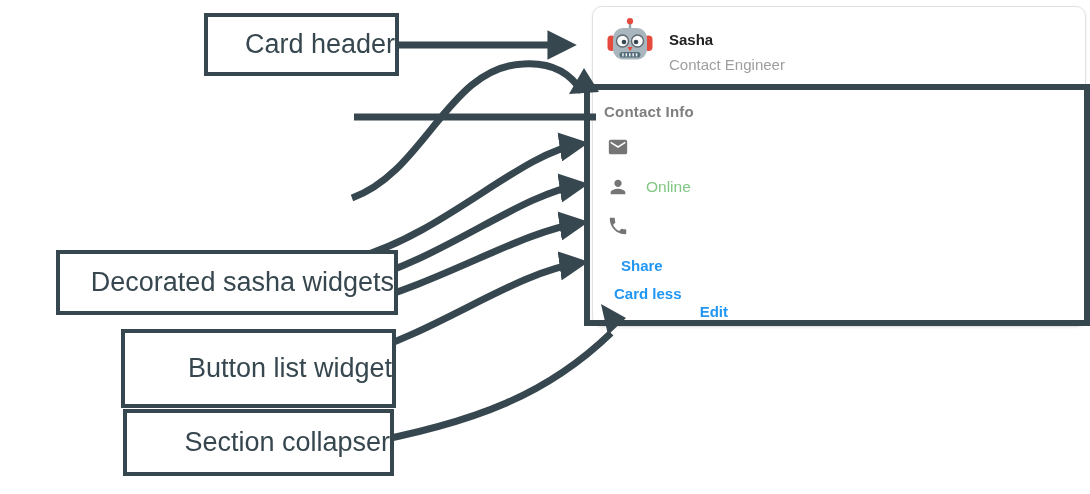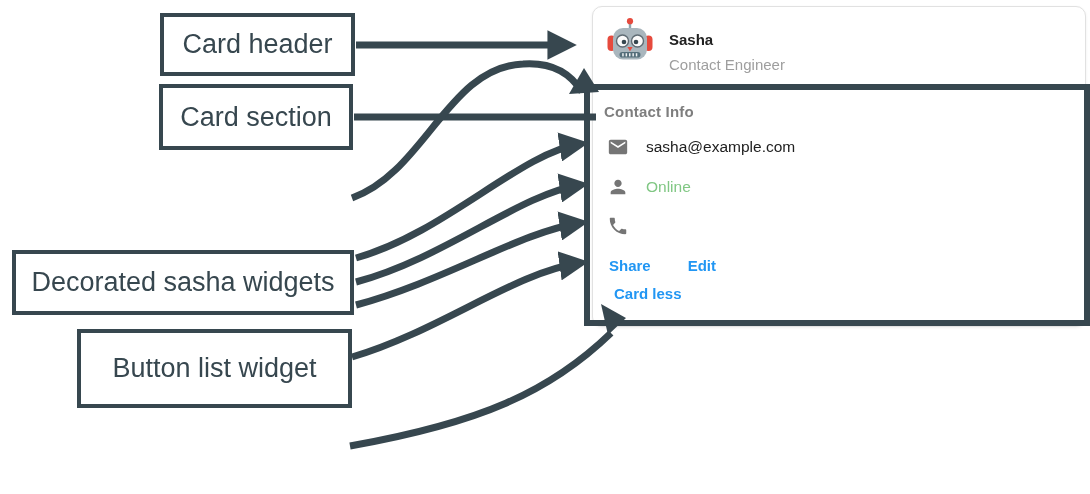--- a/index.html
+++ b/index.html
@@ -11,36 +11,36 @@
         border:1px solid #e1e1e1;border-radius:10px;box-shadow:0 1px 3px rgba(0,0,0,.07);
         box-sizing:border-box;z-index:1;}
   .avatar{position:absolute;left:13px;top:9px;width:48px;height:48px;}
   .name{position:absolute;left:76px;top:24px;font-size:15px;font-weight:700;color:#212121;}
   .role{position:absolute;left:76px;top:49px;font-size:15px;font-weight:400;color:#9e9e9e;}
   .section-title{position:absolute;left:11px;top:96px;font-size:15px;font-weight:700;color:#7e7e7e;letter-spacing:.2px;text-align:right;}
   .crow{position:absolute;left:14px;height:26px;display:flex;align-items:center;}
   .crow .ric{width:22px;height:22px;flex:0 0 22px;}
   .crow .rtx{margin-left:17px;font-size:15.5px;color:#212121;}
   .crow .rtx.green{color:#81c784;}
-  .btn-row{position:absolute;left:16px;top:250px;display:flex;align-items:flex-start;}
+  .btn-row{position:absolute;left:28px;top:250px;display:flex;align-items:flex-start;}
   .link{font-size:15px;font-weight:700;color:#2196f3;cursor:pointer;}
-  .btn-row .link + .link{margin-left:37px;}
+  .btn-row .link + .link{margin-left:37px;margin-top:46px;}
   .collapser{position:absolute;left:21px;top:278px;}
 
   
   .section-outline{position:absolute;left:584px;top:84px;width:506px;height:242px;
         border:6px solid #37474f;box-sizing:border-box;background:transparent;z-index:2;}
 
   
   .arrows{position:absolute;left:0;top:0;width:1090px;height:494px;z-index:3;pointer-events:none;}
 
   
-  .label{position:absolute;display:flex;align-items:center;justify-content:center;
+  .label{position:absolute;display:flex;align-items:center;justify-content:flex-end;
          background:#ffffff;border:4px solid #37474f;box-sizing:border-box;
-         color:#37474f;font-size:27px;font-weight:400;z-index:4;white-space:nowrap;}
+         color:#37474f;font-size:27px;font-weight:400;z-index:4;white-space:nowrap;margin-left:44px;}
   .lb1{left:160px;top:13px;width:195px;height:63px;}
   .lb2{left:159px;top:84px;width:194px;height:66px;}
   .lb3{left:123px;top:167px;width:228px;height:63px;}
   .lb4{left:12px;top:250px;width:342px;height:65px;}
   .lb5{left:77px;top:329px;width:275px;height:79px;}
   .lb6{left:79px;top:409px;width:271px;height:67px;}
 </style>
 </head>
 <body>
 
@@ -74,21 +74,20 @@
       <div class="role">Contact Engineer</div>
     </div>
 
     <div class="card-section">
       <div class="section-title">Contact Info</div>
 
       <div class="crow" style="top:127px">
         <svg class="ric" viewBox="0 0 24 24">
           <path fill="#757575" d="M20 4H4c-1.1 0-1.99.9-1.99 2L2 18c0 1.1.9 2 2 2h16c1.1 0 2-.9 2-2V6c0-1.1-.9-2-2-2zm0 4l-8 5-8-5V6l8 5 8-5v2z"></path>
         </svg>
-        <span class="rtx">sasha@example.com</span>
       </div>
 
       <div class="crow" style="top:167px">
         <svg class="ric" viewBox="0 0 24 24">
           <path fill="#757575" d="M12 12c2.21 0 4-1.79 4-4s-1.79-4-4-4-4 1.79-4 4 1.79 4 4 4zm0 2c-2.67 0-8 1.34-8 4v2h16v-2c0-2.66-5.33-4-8-4z"></path>
         </svg>
         <span class="rtx green">Online</span>
       </div>
 
       <div class="crow" style="top:206px">
@@ -126,23 +125,23 @@
     </g>
     <g fill="#37474f">
       <polygon points="584,68 569,94 599,92"></polygon>
       <polygon points="601,304 626,318 608,335"></polygon>
     </g>
   </svg>
 
   <div class="label lb1">
     <span>Card header</span>
   </div>
-  <div class="label lb2">
-    <span>Card section</span>
-  </div>
   <div class="label lb4">
     <span>Decorated sasha widgets</span>
   </div>
   <div class="label lb5">
     <span>Button list widget</span>
   </div>
+  <div class="label lb6">
+    <span>Section collapser</span>
+  </div>
 
 </div>
 
 </body></html>

